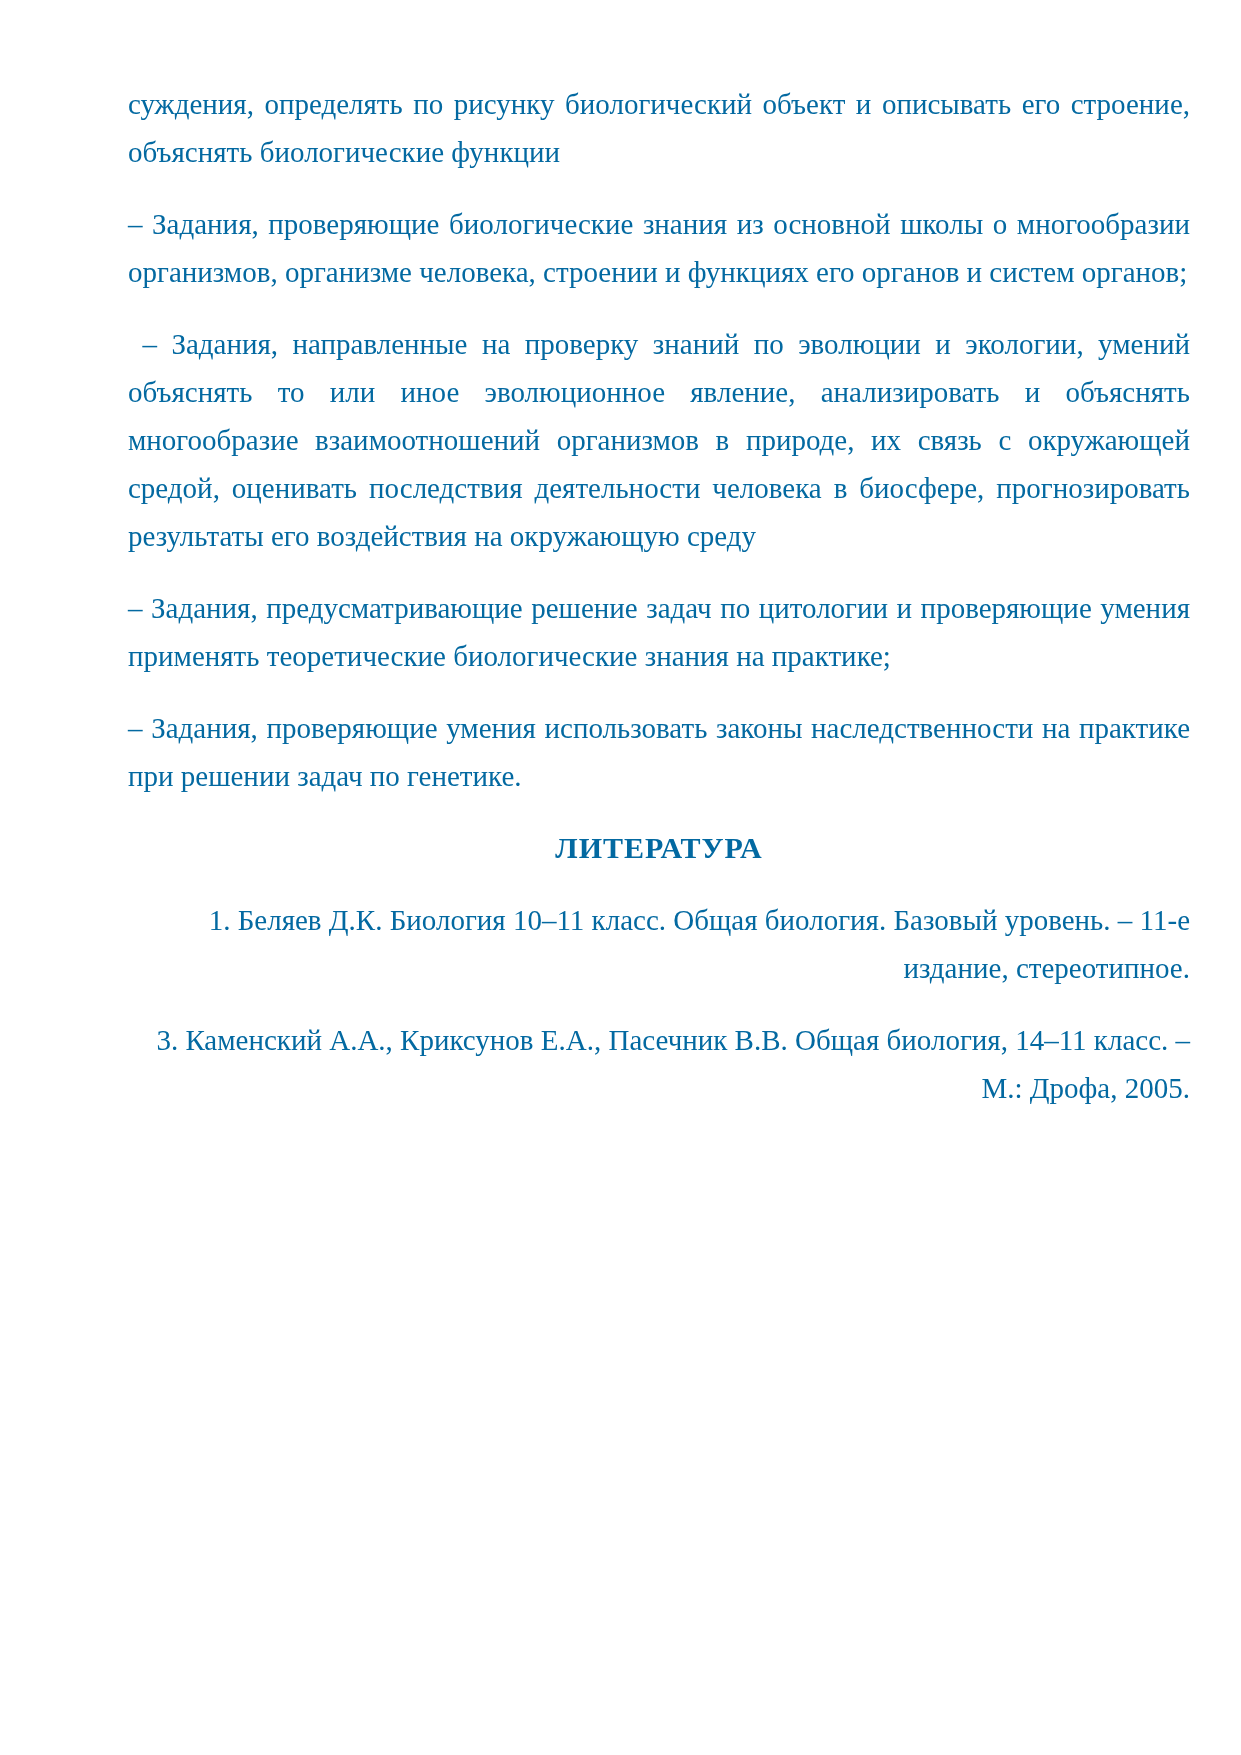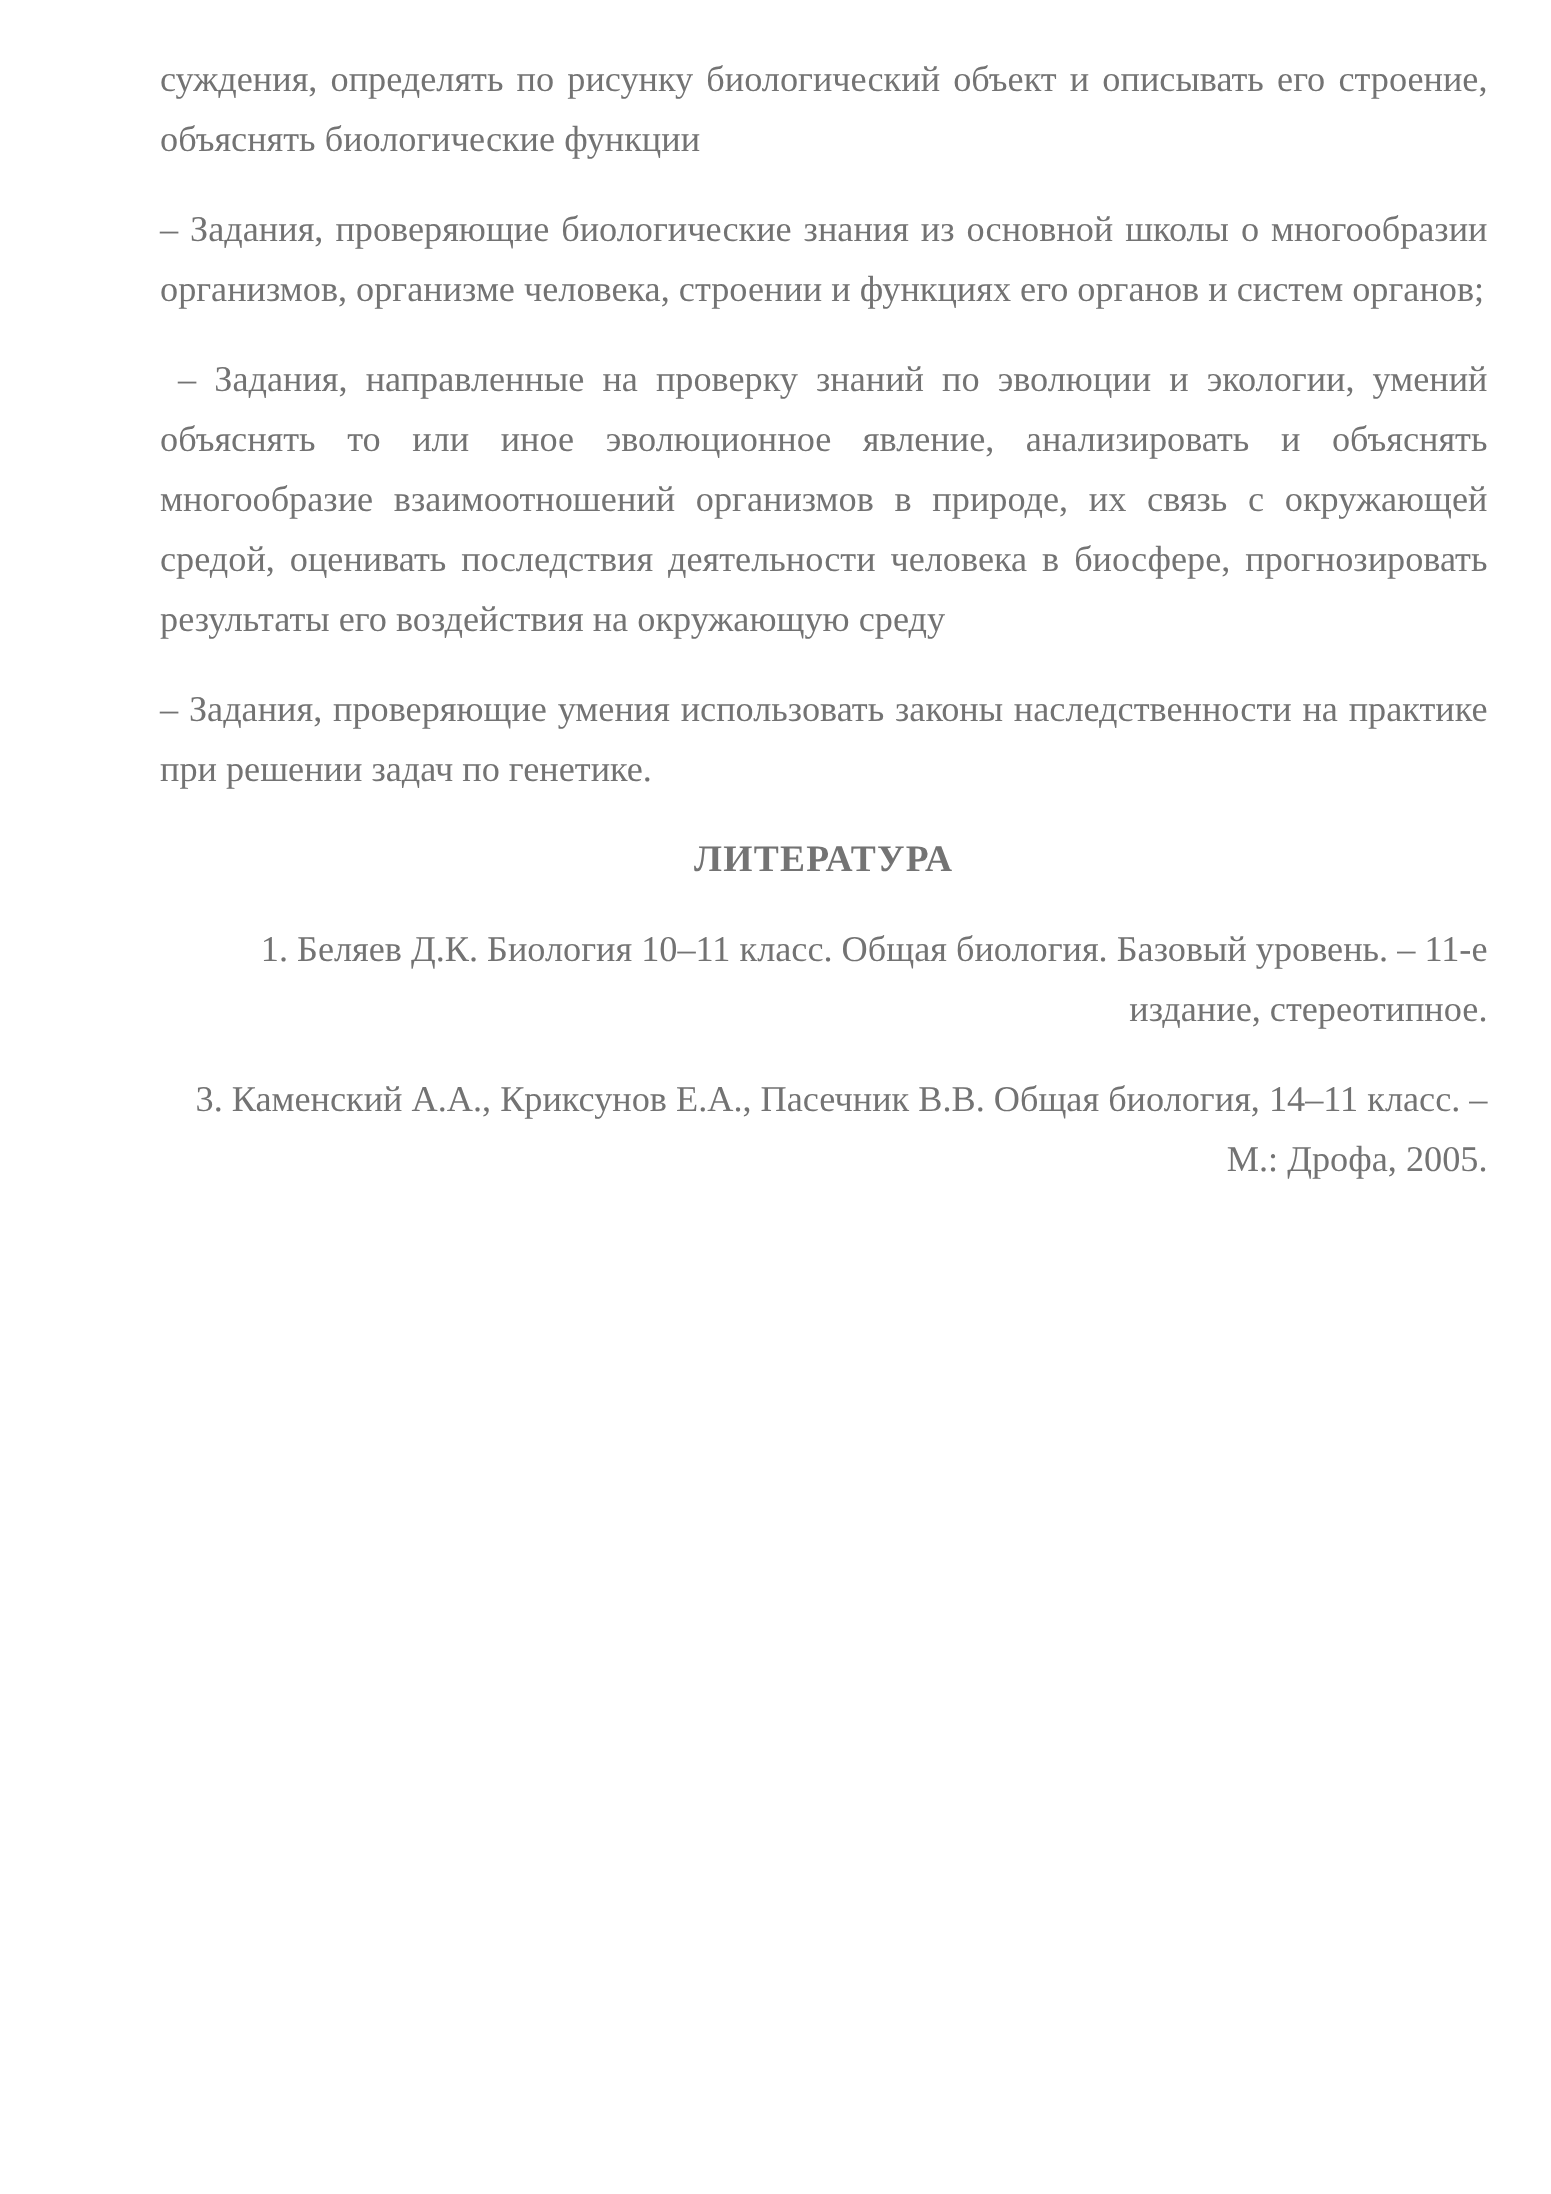--- a/index.html
+++ b/index.html
@@ -6,22 +6,22 @@
     margin: 0;
     padding: 0;
     background: #ffffff;
   }
   .page {
     position: relative;
     width: 1241px;
     height: 1755px;
     box-sizing: border-box;
     background: #ffffff;
-    color: #737373;
-    padding: 40px 51px 0 128px;
+    color: #0369a1;
+    padding: 80px 51px 0 128px;
     font-family: "Liberation Serif", "DejaVu Serif", serif;
     font-size: 29px;
     line-height: 48px;
     overflow: hidden;
   }
   .para {
     margin: 0 0 24px 0;
     text-align: justify;
     text-justify: inter-word;
   }
@@ -42,20 +42,21 @@
 <body>
 
 <div class="page">
 
   <p class="para">суждения, определять по рисунку биологический объект и описывать его строение, объяснять биологические функции</p>
 
   <p class="para">– Задания, проверяющие биологические знания из основной школы о многообразии организмов, организме человека, строении и функциях его органов и систем органов;</p>
 
   <p class="para">&nbsp;– Задания, направленные на проверку знаний по эволюции и экологии, умений объяснять то или иное эволюционное явление, анализировать и объяснять многообразие взаимоотношений организмов в природе, их связь с окружающей средой, оценивать последствия деятельности человека в биосфере, прогнозировать результаты его воздействия на окружающую среду</p>
 
+  <p class="para">– Задания, предусматривающие решение задач по цитологии и проверяющие умения применять теоретические биологические знания на практике;</p>
 
   <p class="para">– Задания, проверяющие умения использовать законы наследственности на практике при решении задач по генетике.</p>
 
   <h2 class="heading">ЛИТЕРАТУРА</h2>
 
   <p class="ref">1. Беляев Д.К. Биология 10–11 класс. Общая биология. Базовый уровень. – 11-е издание, стереотипное.</p>
 
 
   <p class="ref">3. Каменский А.А., Криксунов Е.А., Пасечник В.В. Общая биология, 14–11 класс. – М.: Дрофа, 2005.</p>
 

